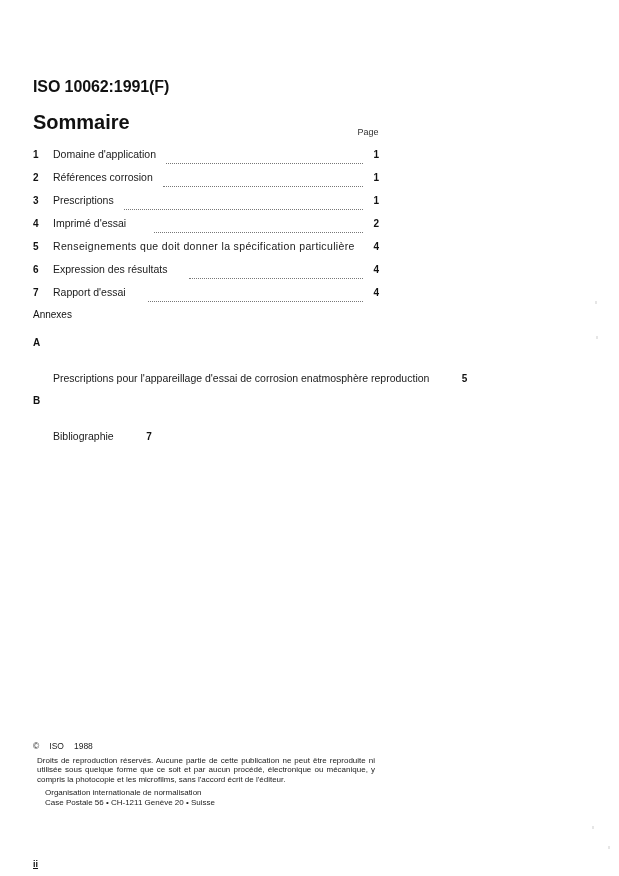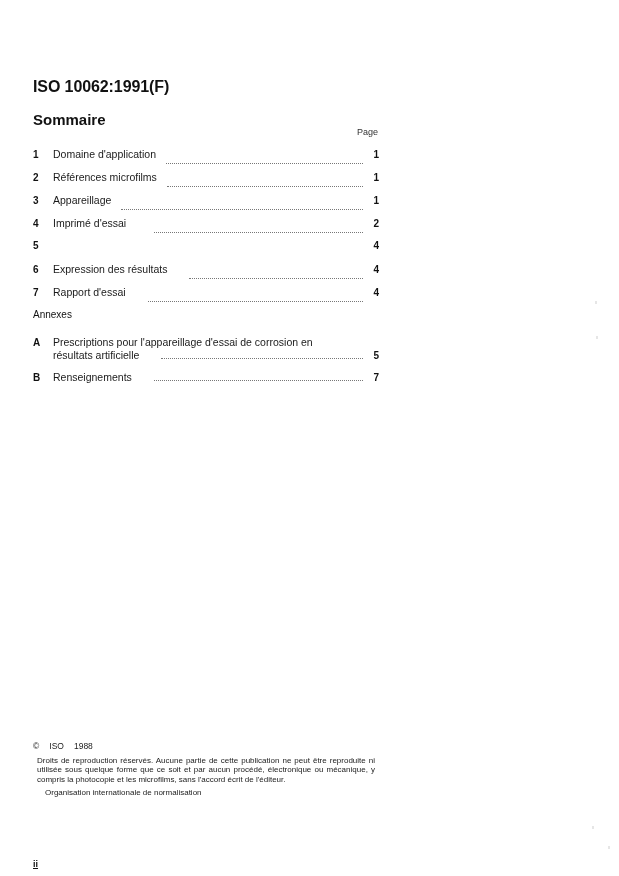--- a/index.html
+++ b/index.html
@@ -21,29 +21,29 @@
       top: 44px;
       font-size: 16px;
       font-weight: bold;
       letter-spacing: -0.1px;
       margin-top: 34px;
     }
     .toc-title {
       position: absolute;
       left: 33px;
       top: 111px;
-      font-size: 15px;
+      font-size: 20px;
       font-weight: bold;
     }
     .page-col-label {
       position: absolute;
       left: 357px;
       top: 127px;
       width: 22px;
-      text-align: left;
+      text-align: center;
       font-size: 9px;
       color: #333;
     }
     .toc-list {
       position: absolute;
       left: 33px;
       top: 148px;
       width: 346px;
     }
     .toc-row {
@@ -102,21 +102,22 @@
     .annex-letter {
       width: 20px;
       font-weight: bold;
       font-size: 10px;
       flex: none;
       padding-top: 1px;
     }
     .annex-body {
       flex: 1;
       display: flex;
-      flex-direction: column;
+      flex-direction: row;
+      margin-top: 36px;
     }
     .annex-line {
       display: flex;
       align-items: baseline;
       height: 13px;
     }
     .annex-line .toc-dots {
       top: 2px;
     }
     .copyright {
@@ -169,38 +170,39 @@
 
 <div class="toc-list">
   <div class="toc-row">
     <span class="toc-num">1</span>
     <span class="toc-label">Domaine d'application</span>
     <span class="toc-dots"></span>
     <span class="toc-page">1</span>
   </div>
   <div class="toc-row">
     <span class="toc-num">2</span>
-    <span class="toc-label">Références microfilms</span>
+    <span class="toc-label">Références corrosion</span>
     <span class="toc-dots"></span>
     <span class="toc-page">1</span>
   </div>
   <div class="toc-row">
     <span class="toc-num">3</span>
-    <span class="toc-label">Appareillage</span>
+    <span class="toc-label">Prescriptions</span>
     <span class="toc-dots"></span>
     <span class="toc-page">1</span>
   </div>
   <div class="toc-row">
     <span class="toc-num">4</span>
     <span class="toc-label">Imprimé d'essai</span>
     <span class="toc-dots" style="margin-left:28px;"></span>
     <span class="toc-page">2</span>
   </div>
   <div class="toc-row">
     <span class="toc-num">5</span>
+    <span class="toc-label" style="letter-spacing:0.35px;">Renseignements que doit donner la spécification particulière</span>
     <span style="flex:1;"></span>
     <span class="toc-page">4</span>
   </div>
   <div class="toc-row">
     <span class="toc-num">6</span>
     <span class="toc-label">Expression des résultats</span>
     <span class="toc-dots" style="margin-left:22px;"></span>
     <span class="toc-page">4</span>
   </div>
   <div class="toc-row">
@@ -214,46 +216,47 @@
 <div class="annexes-title">Annexes</div>
 
 <div class="annex-list">
   <div class="annex-row">
     <span class="annex-letter">A</span>
     <div class="annex-body">
       <div class="annex-line">
         <span class="toc-label">Prescriptions pour l'appareillage d'essai de corrosion en</span>
       </div>
       <div class="annex-line">
-        <span class="toc-label">résultats artificielle</span>
+        <span class="toc-label">atmosphère reproduction</span>
         <span class="toc-dots" style="margin-left:22px;"></span>
         <span class="toc-page">5</span>
       </div>
     </div>
   </div>
   <div class="annex-row">
     <span class="annex-letter">B</span>
     <div class="annex-body">
       <div class="annex-line">
-        <span class="toc-label">Renseignements</span>
+        <span class="toc-label">Bibliographie</span>
         <span class="toc-dots" style="margin-left:22px;"></span>
         <span class="toc-page">7</span>
       </div>
     </div>
   </div>
 </div>
 
 <div class="copyright">
   <div class="symbol-line">
     <span>©</span>
     <span>ISO</span>
     <span>1988</span>
   </div>
   <p class="rights">Droits de reproduction réservés. Aucune partie de cette publication ne peut être reproduite ni utilisée sous quelque forme que ce soit et par aucun procédé, électronique ou mécanique, y compris la photocopie et les microfilms, sans l'accord écrit de l'éditeur.</p>
   <div class="org">Organisation internationale de normalisation</div>
+  <div class="org" style="margin-top:0;">Case Postale 56 • CH-1211 Genève 20 • Suisse</div>
 </div>
 
 <div class="page-number">ii</div>
 
 <div class="speck" style="left:595px;top:301px;"></div>
 <div class="speck" style="left:596px;top:336px;"></div>
 <div class="speck" style="left:592px;top:826px;"></div>
 <div class="speck" style="left:608px;top:846px;"></div>
 
 </body></html>

